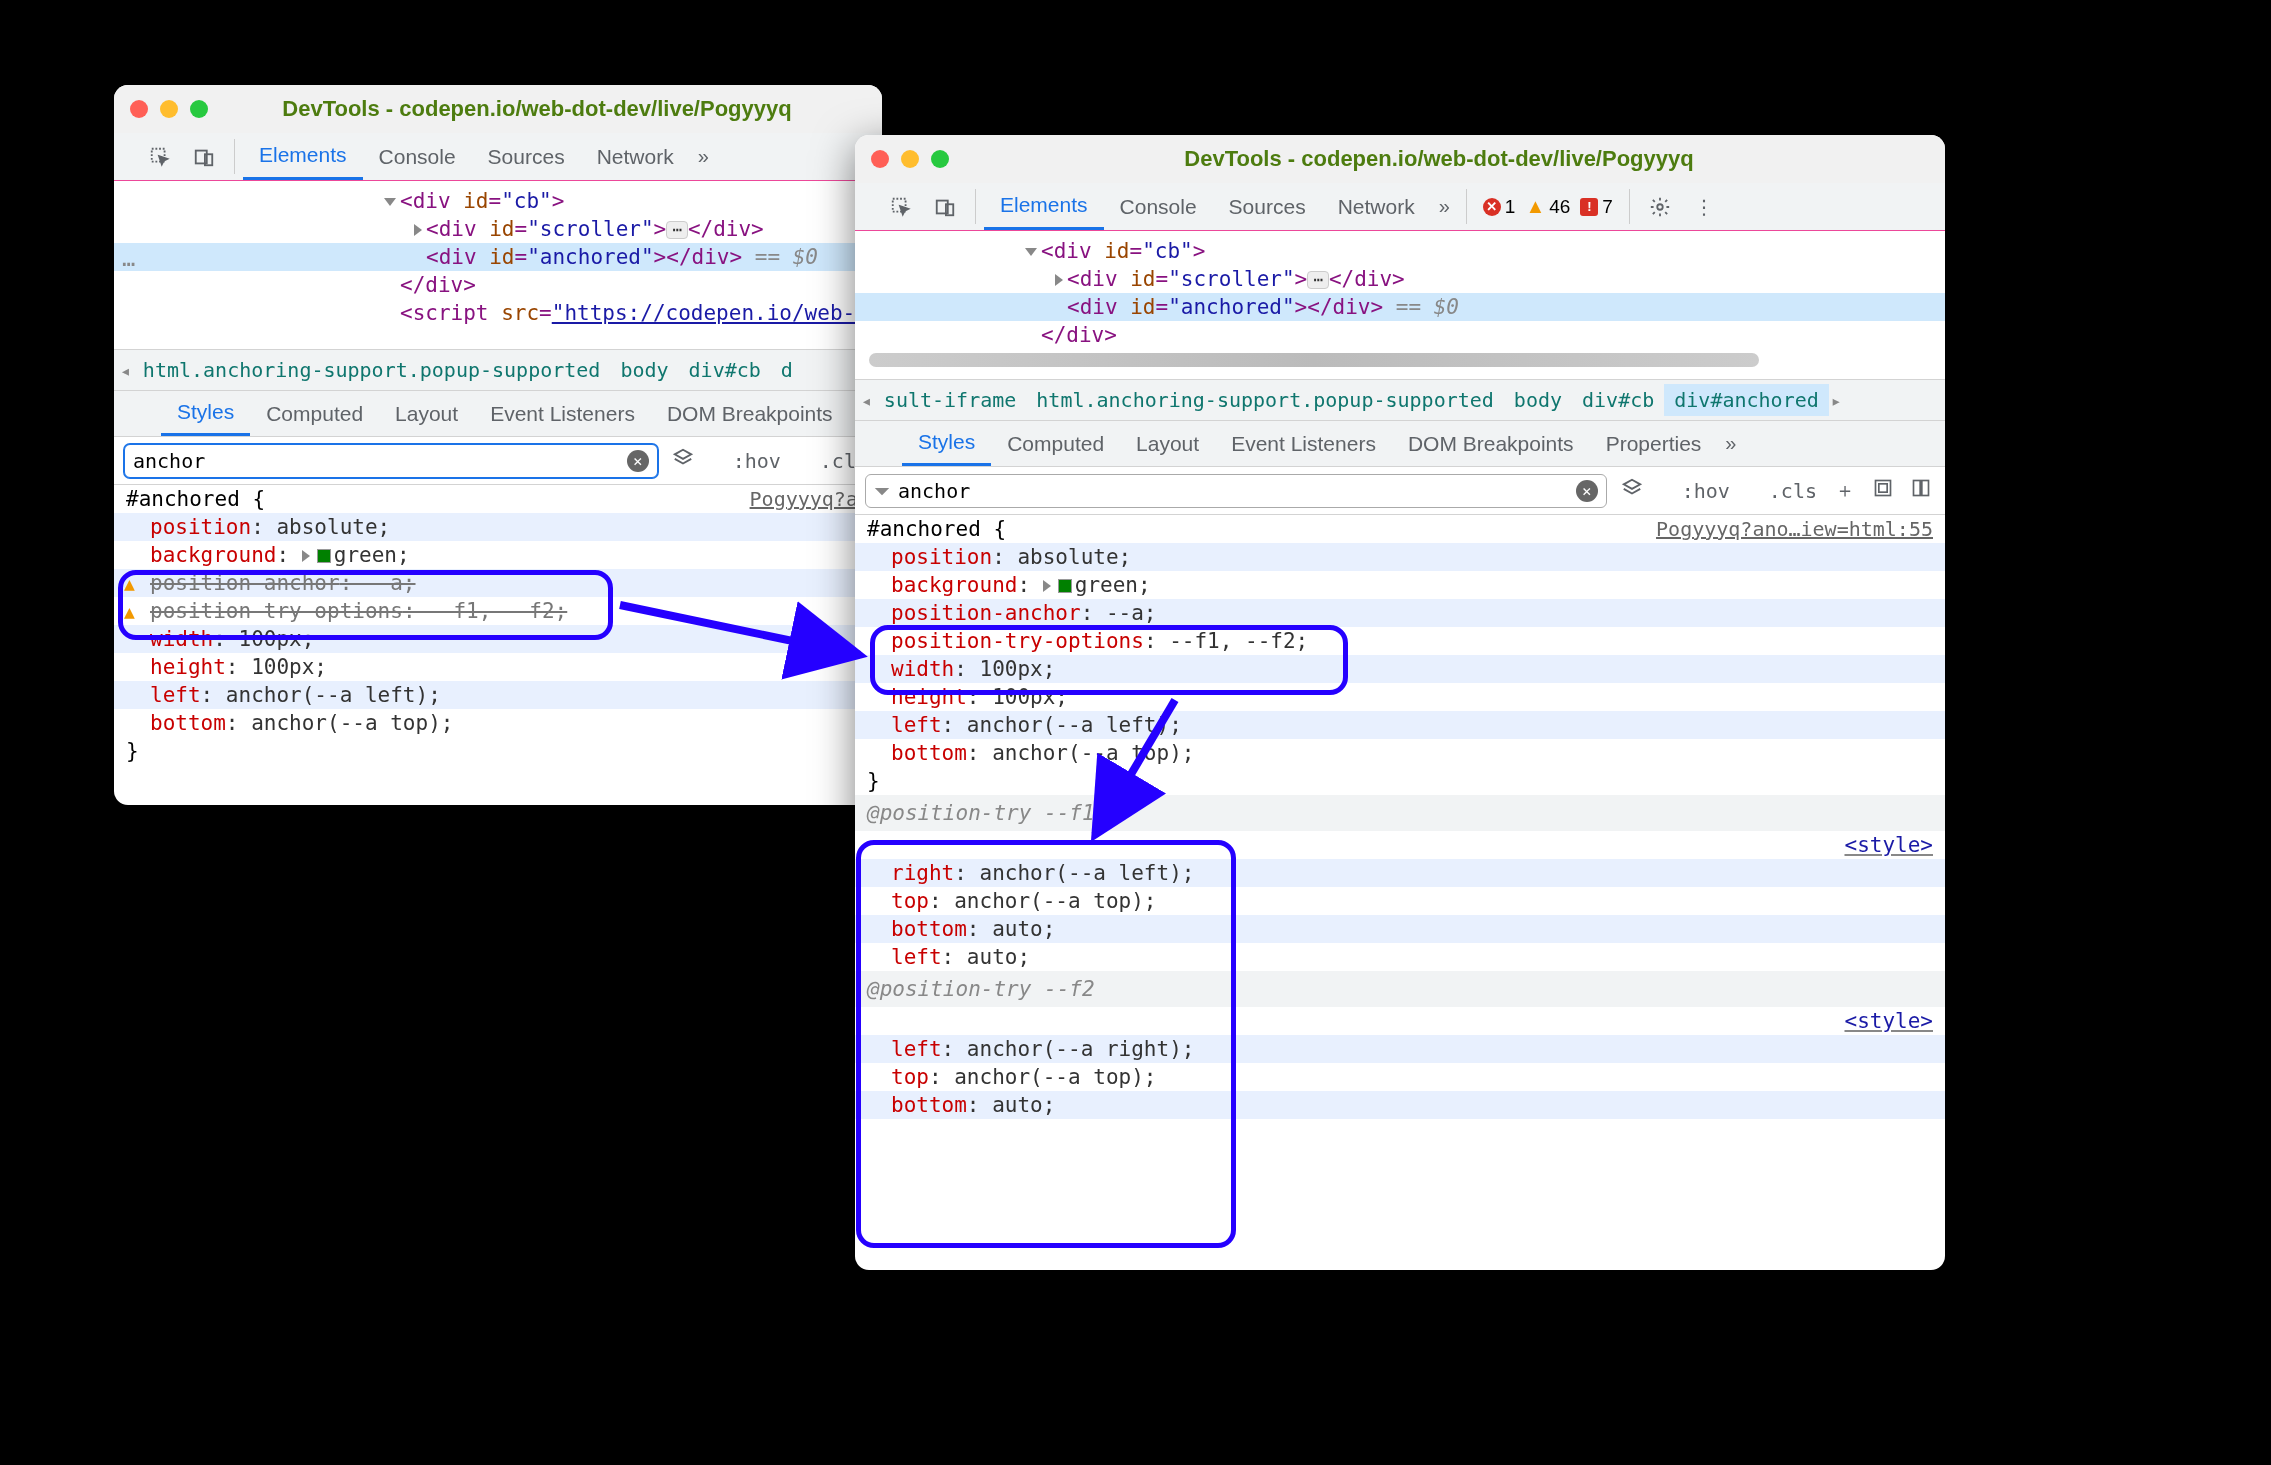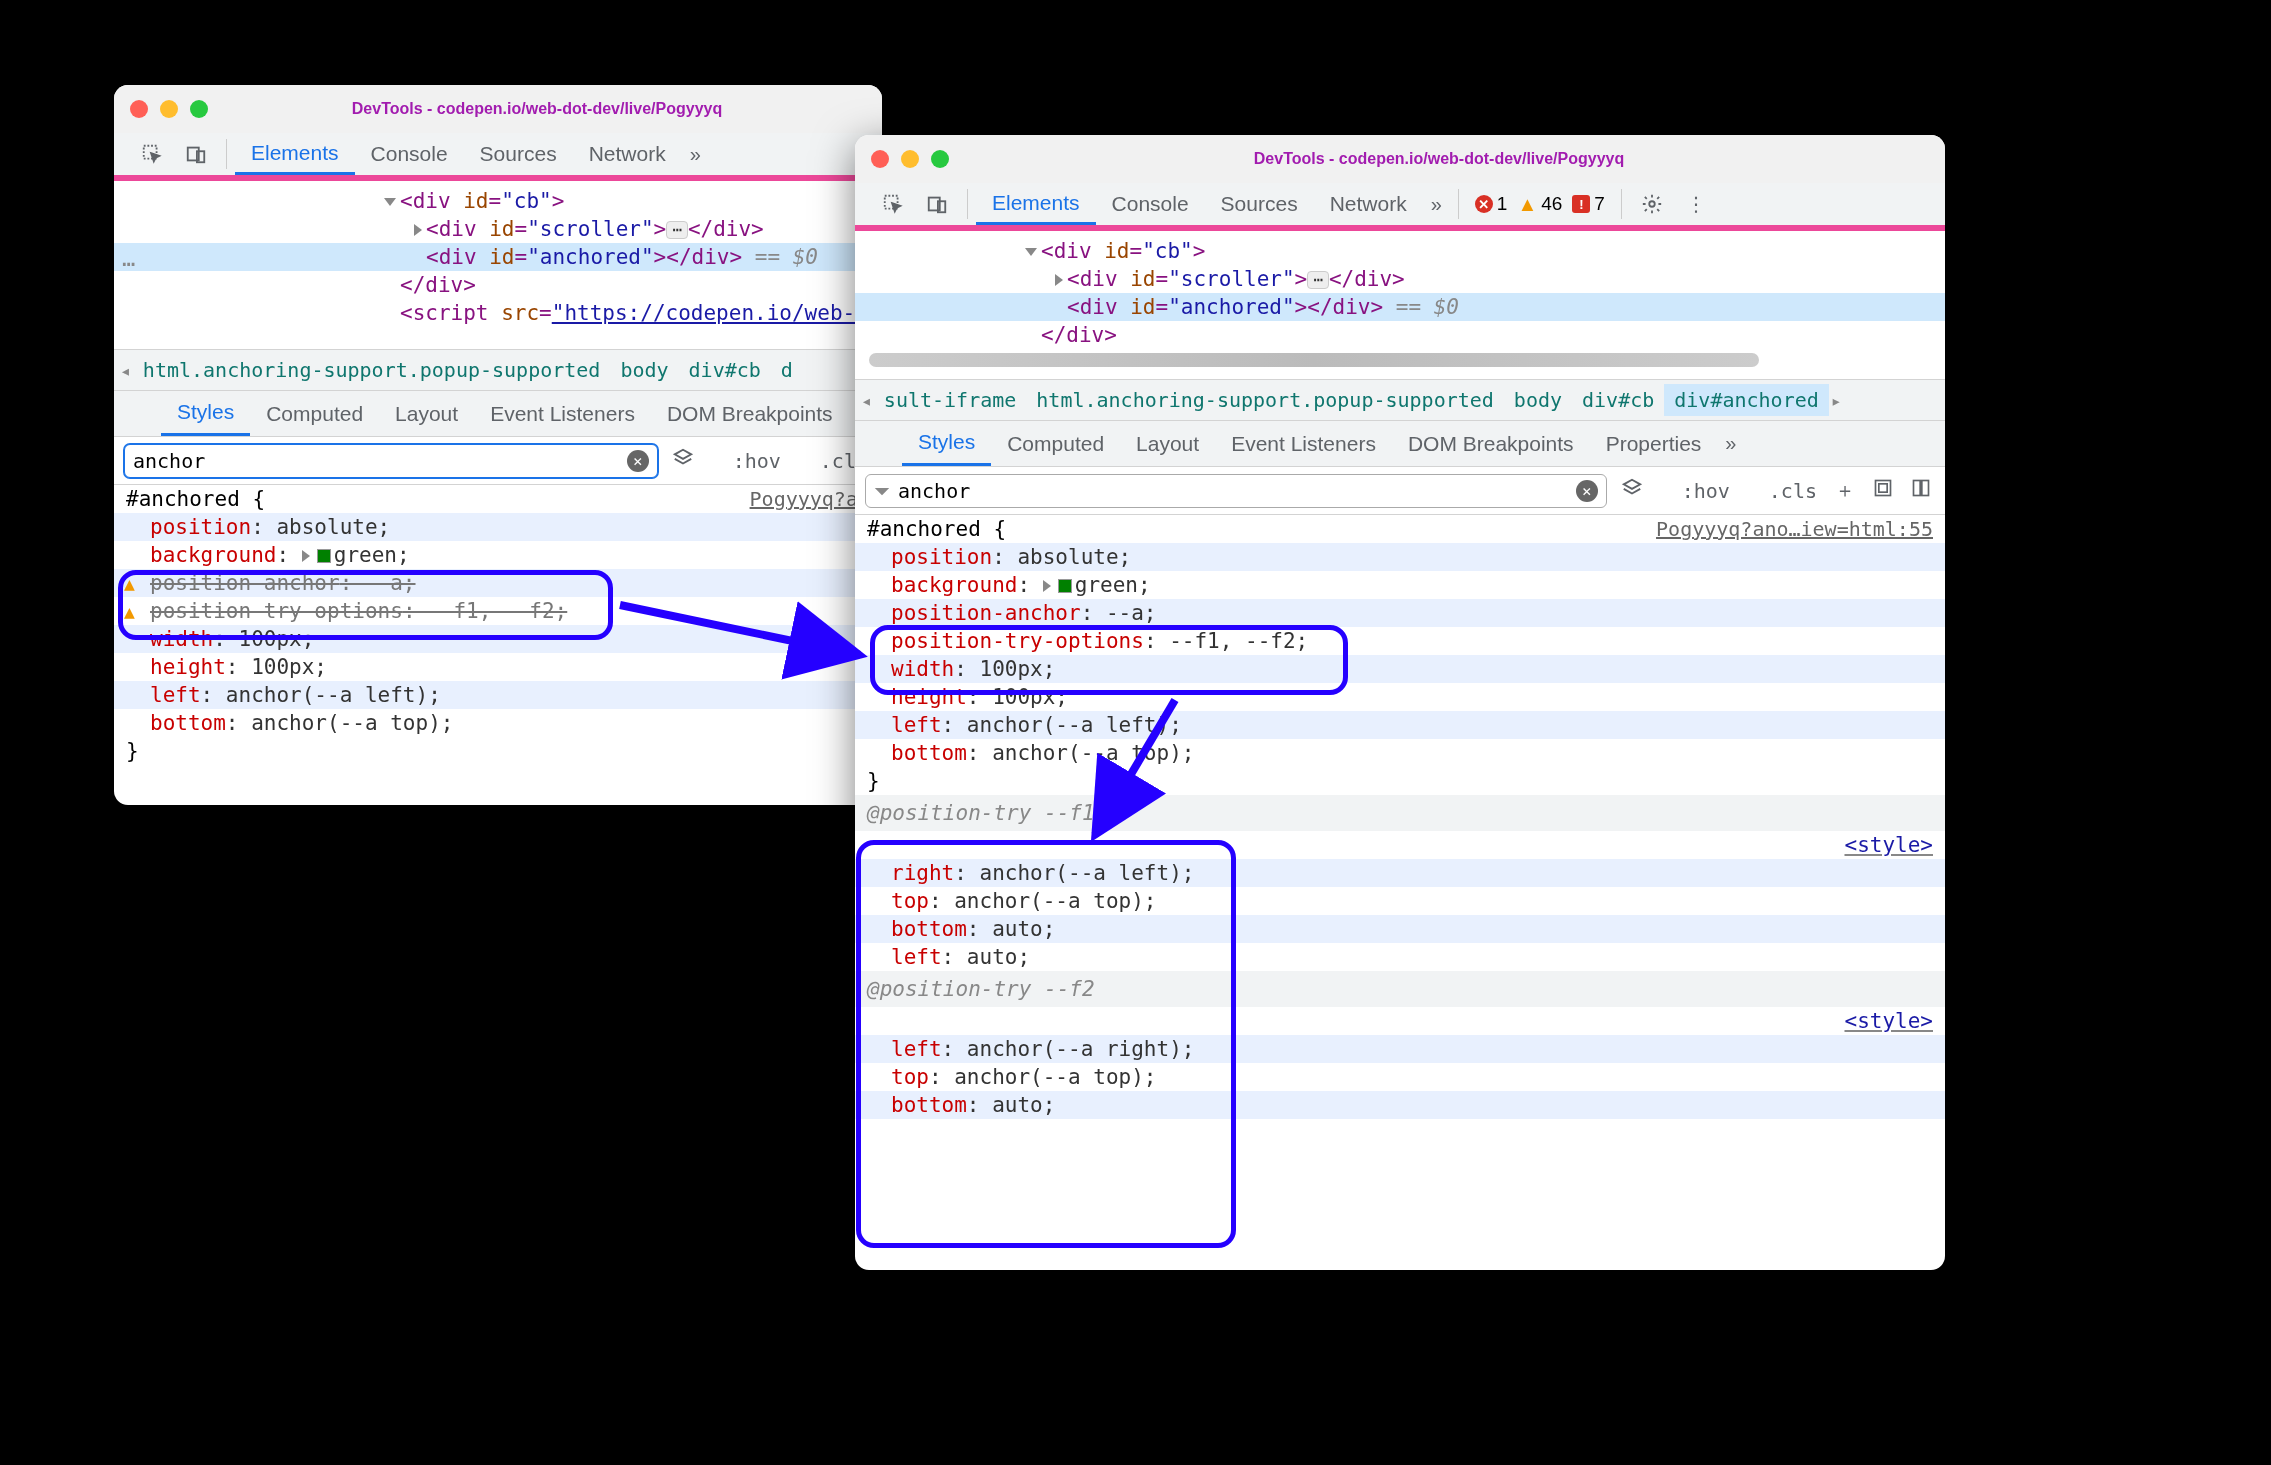--- a/index.html
+++ b/index.html
@@ -27,26 +27,26 @@
     display: flex;
     align-items: center;
     padding: 0 16px;
     flex-shrink: 0;
   }
   .traffic { display: flex; gap: 12px; align-items: center; }
   .dot { width: 18px; height: 18px; border-radius: 50%; }
   .dot.red { background: #ff5f56; }
   .dot.yellow { background: #ffbd2e; }
   .dot.green { background: #27c93f; }
-  .title-text { flex: 1; text-align: center; font-weight: 600; color: #a21caf; font-size: 16px; }
+  .title-text { flex: 1; text-align: center; font-weight: 600; color: #4d7c0f; font-size: 22px; }
   .tabs-row {
     display: flex;
     align-items: center;
-    border-bottom: 6px solid #ec4899;
-    padding: 0 16px;
+    border-bottom: 1px solid #ec4899;
+    padding: 0 24px;
     height: 48px;
     flex-shrink: 0;
     background: #f1f3f4;
   }
   .tool-icon {
     width: 36px; height: 36px; display: flex; align-items: center; justify-content: center;
     color: #5f6368; cursor: pointer; margin: 0 4px;
   }
   .divider-v { width: 1px; background: #ccc; align-self: stretch; margin: 6px 8px; }
   .tab {

